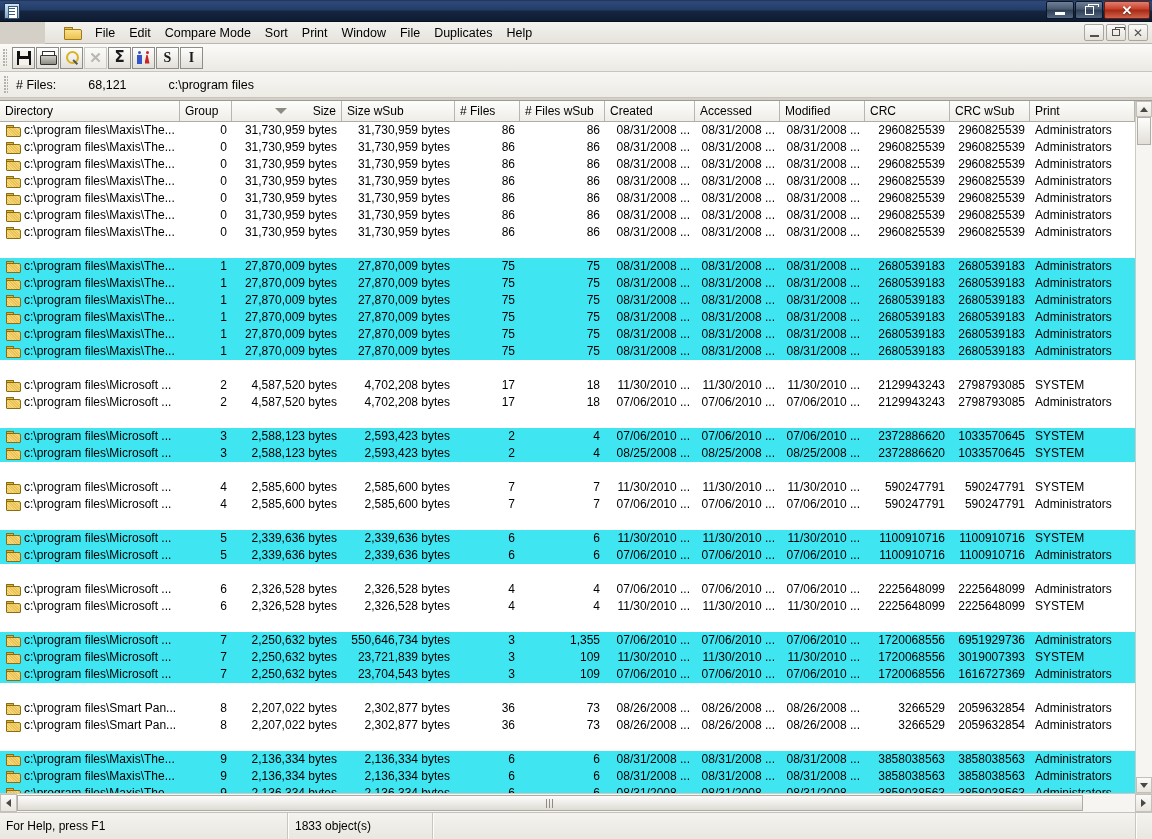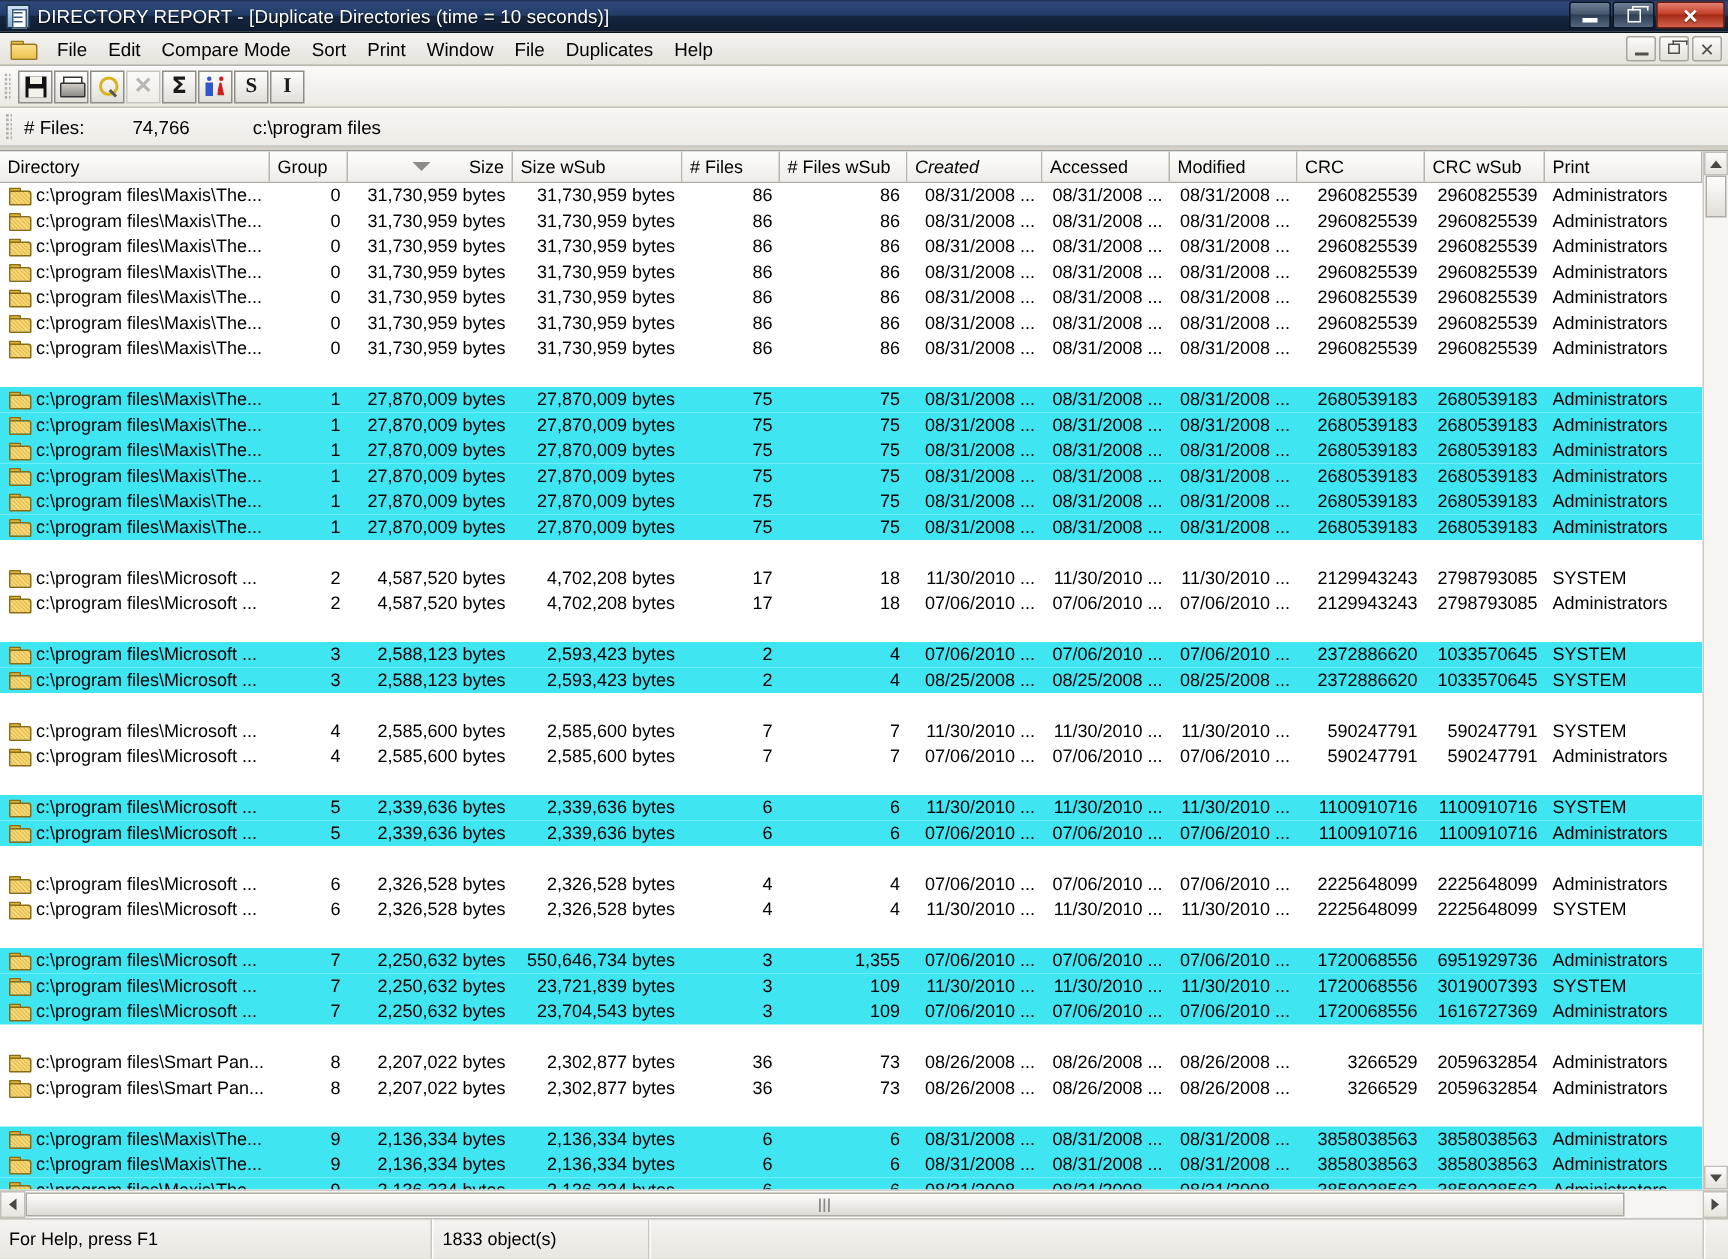--- a/index.html
+++ b/index.html
@@ -64,22 +64,23 @@
   .glyph-max { width:9px; height:9px; border:1.5px solid #fff; position:relative; }
   .glyph-max::after{content:"";position:absolute;left:2px;top:-3px;width:9px;height:2px;border:1.5px solid #fff;border-bottom:none;}
   .glyph-x { font-size: 13px; font-weight: bold; color:#fff; text-shadow:0 1px 1px rgba(0,0,0,.6);}
 
   
   .menubar {
     height: 22px;
     background: linear-gradient(to bottom,#f3f2ef,#e6e3dc);
     border-bottom: 1px solid #b9b6ae;
     display: flex; align-items: center;
-    padding-left: 4px;
+    padding-left: 16px;
     position: relative;
+    margin-left: 45px;
   }
   .menu-folder-icon{
     width:17px;height:13px;position:relative;margin-right:7px;margin-left:3px;flex:0 0 auto;
   }
   .menu-folder-icon::before{
     content:"";position:absolute;left:0;top:1px;width:7px;height:3px;
     background:#e8bf53;border:1px solid #9a7a1e;border-bottom:none;border-radius:1px 1px 0 0;
   }
   .menu-folder-icon::after{
     content:"";position:absolute;left:0;top:3px;width:16px;height:9px;
@@ -271,21 +272,20 @@
   .sb-obj{flex:0 0 145px;}
   .sb-bytes{flex:0 0 158px;}
   .sb-rest{flex:1;}
   .sb-grip{flex:0 0 16px;border-right:none;}
 </style>
 </head>
 <body>
 
 <div class="titlebar">
   <div class="tb-appicon"></div>
-  <div class="tb-title">DIRECTORY REPORT - [Duplicate Directories (time =  10 seconds)]</div>
   <div class="tb-buttons">
     <div class="tb-btn">
         <div class="glyph-min"></div>
       </div>
     <div class="tb-btn">
         <div class="glyph-max"></div>
       </div>
     <div class="tb-btn close">
         <span class="glyph-x">✕</span>
       </div>
@@ -343,21 +343,21 @@
       <span class="ico-s">S</span>
     </div>
   <div class="tbtn">
       <span class="ico-i">I</span>
     </div>
 </div>
 
 <div class="infobar">
   <div class="grip"></div>
   <div class="ib-label"># Files:</div>
-  <div class="ib-value">74,766</div>
+  <div class="ib-value">68,121</div>
   <div>c:\program files</div>
 </div>
 
 <div class="gridwrap">
   <div class="gridinner">
     <div class="gridcols">
       <div class="header-row" id="header-row">
           <div class="hcell" style="width: 180px; flex: 0 0 180px;">
             <span>Directory</span>
           </div>
@@ -370,21 +370,21 @@
           </div>
           <div class="hcell right" style="width: 113px; flex: 0 0 113px;">
             <span>Size wSub</span>
           </div>
           <div class="hcell right" style="width: 65px; flex: 0 0 65px;">
             <span># Files</span>
           </div>
           <div class="hcell right" style="width: 85px; flex: 0 0 85px;">
             <span># Files wSub</span>
           </div>
-          <div class="hcell right" style="width: 90px; flex: 0 0 90px; font-style: italic;">
+          <div class="hcell right" style="width: 90px; flex: 0 0 90px;">
             <span>Created</span>
           </div>
           <div class="hcell right" style="width: 85px; flex: 0 0 85px;">
             <span>Accessed</span>
           </div>
           <div class="hcell right" style="width: 85px; flex: 0 0 85px;">
             <span>Modified</span>
           </div>
           <div class="hcell right" style="width: 85px; flex: 0 0 85px;">
             <span>CRC</span>

